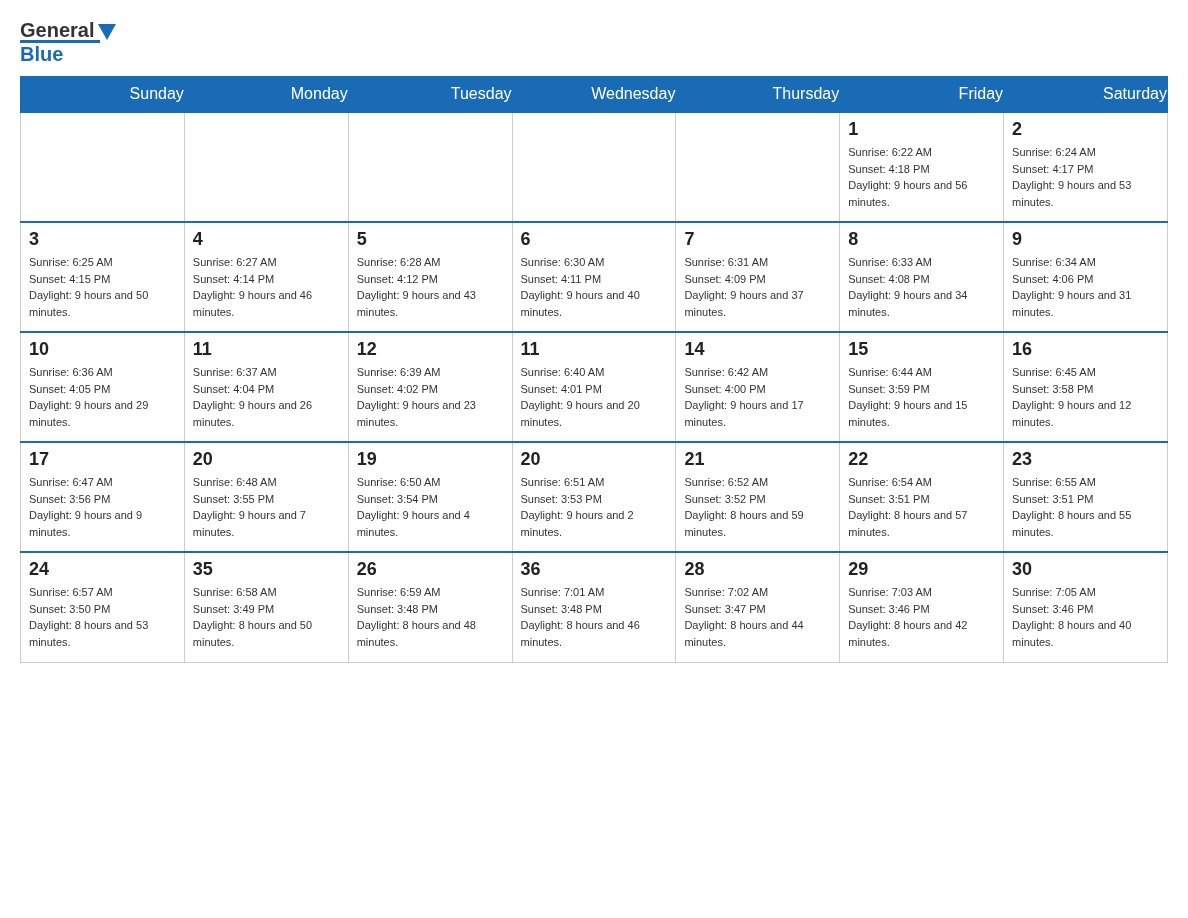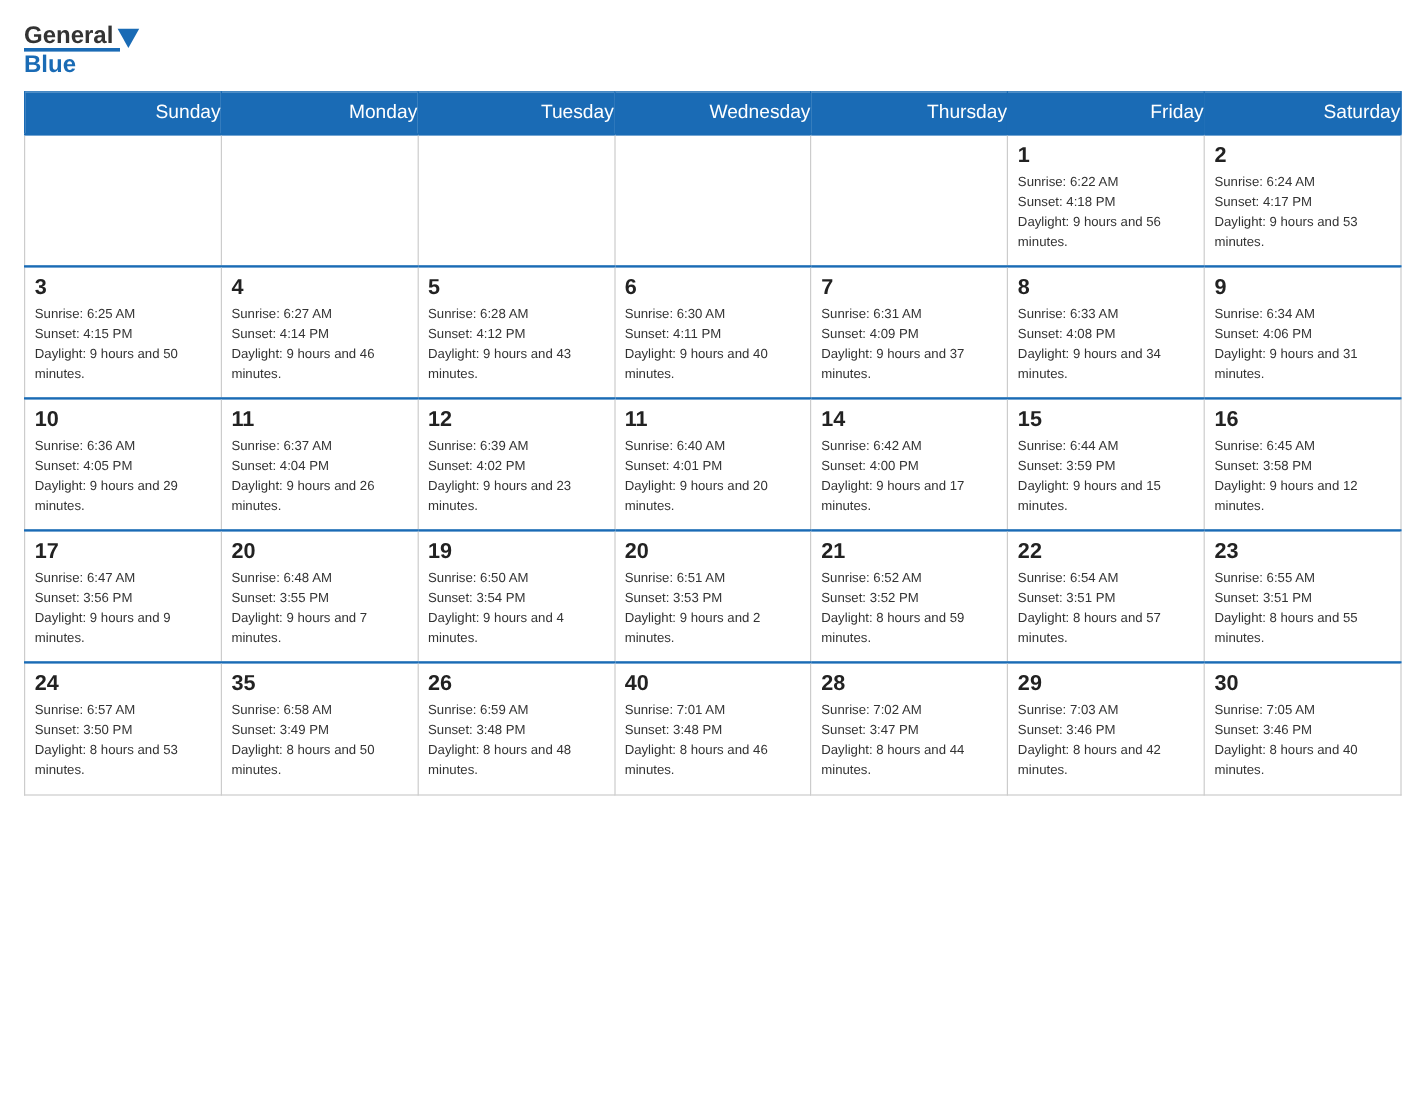--- a/index.html
+++ b/index.html
@@ -230,21 +230,21 @@
         </td>
         <td>
           <span class="day-num">35</span>
           <div class="day-info">Sunrise: 6:58 AM<br>Sunset: 3:49 PM<br>Daylight: 8 hours and 50 minutes.</div>
         </td>
         <td>
           <span class="day-num">26</span>
           <div class="day-info">Sunrise: 6:59 AM<br>Sunset: 3:48 PM<br>Daylight: 8 hours and 48 minutes.</div>
         </td>
         <td>
-          <span class="day-num">40</span>
+          <span class="day-num">36</span>
           <div class="day-info">Sunrise: 7:01 AM<br>Sunset: 3:48 PM<br>Daylight: 8 hours and 46 minutes.</div>
         </td>
         <td>
           <span class="day-num">28</span>
           <div class="day-info">Sunrise: 7:02 AM<br>Sunset: 3:47 PM<br>Daylight: 8 hours and 44 minutes.</div>
         </td>
         <td>
           <span class="day-num">29</span>
           <div class="day-info">Sunrise: 7:03 AM<br>Sunset: 3:46 PM<br>Daylight: 8 hours and 42 minutes.</div>
         </td>

